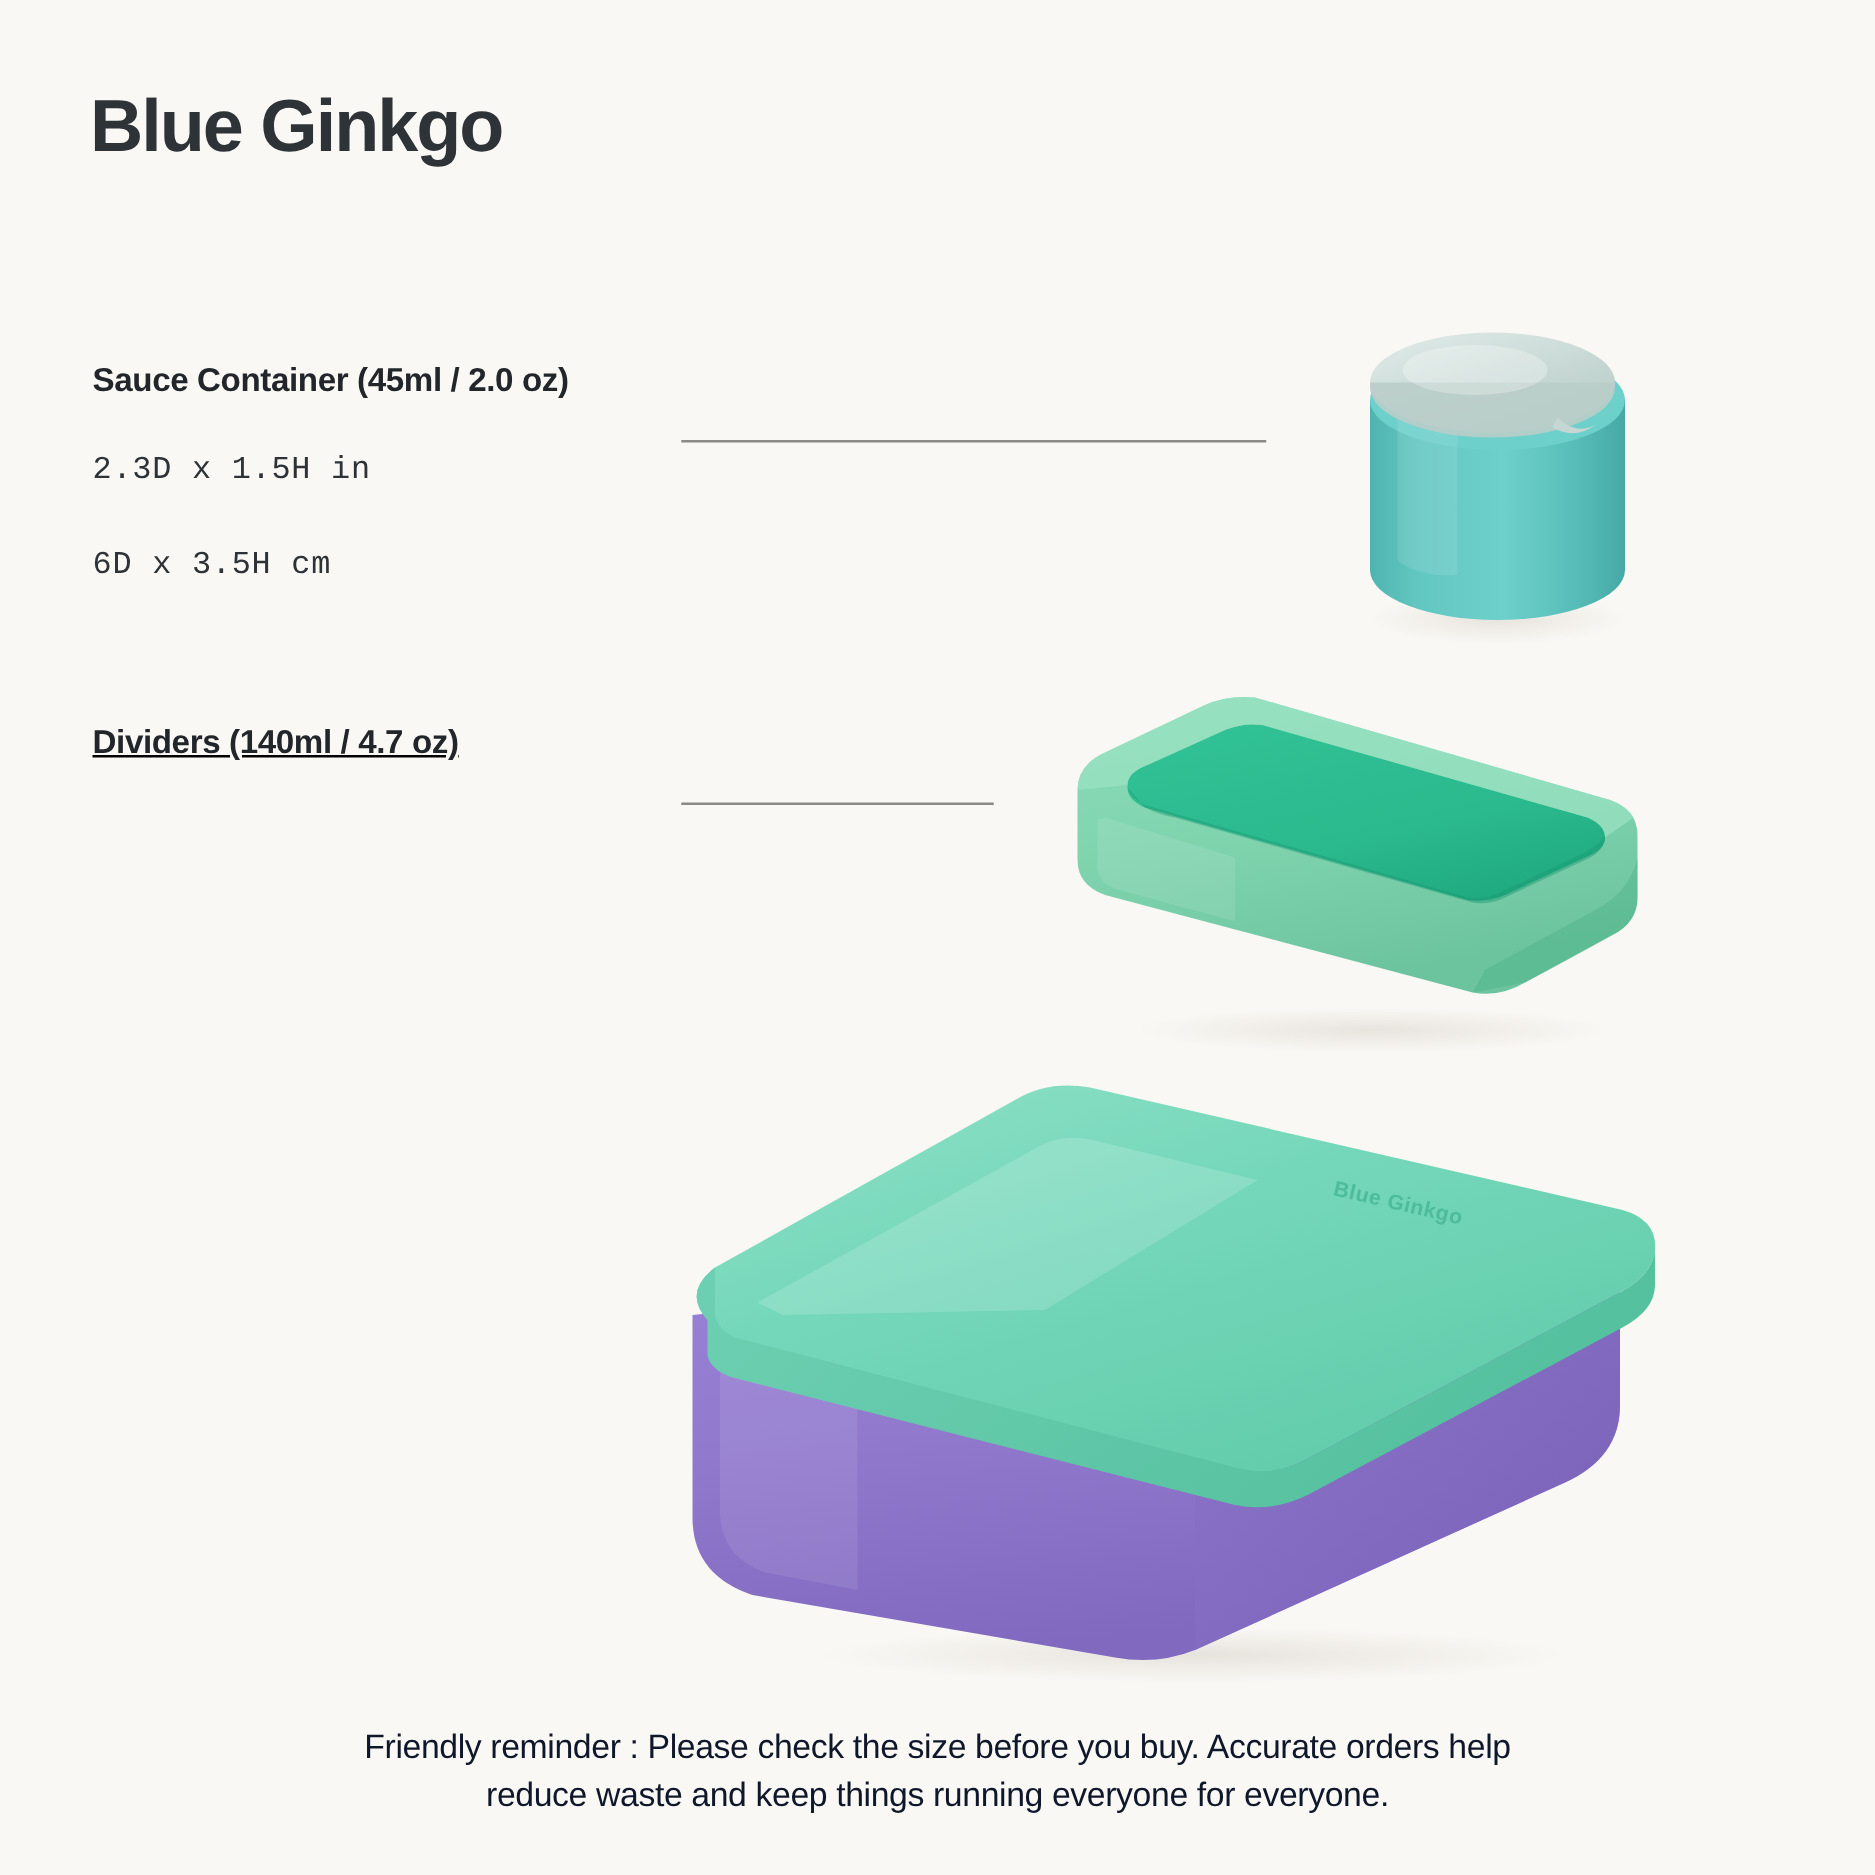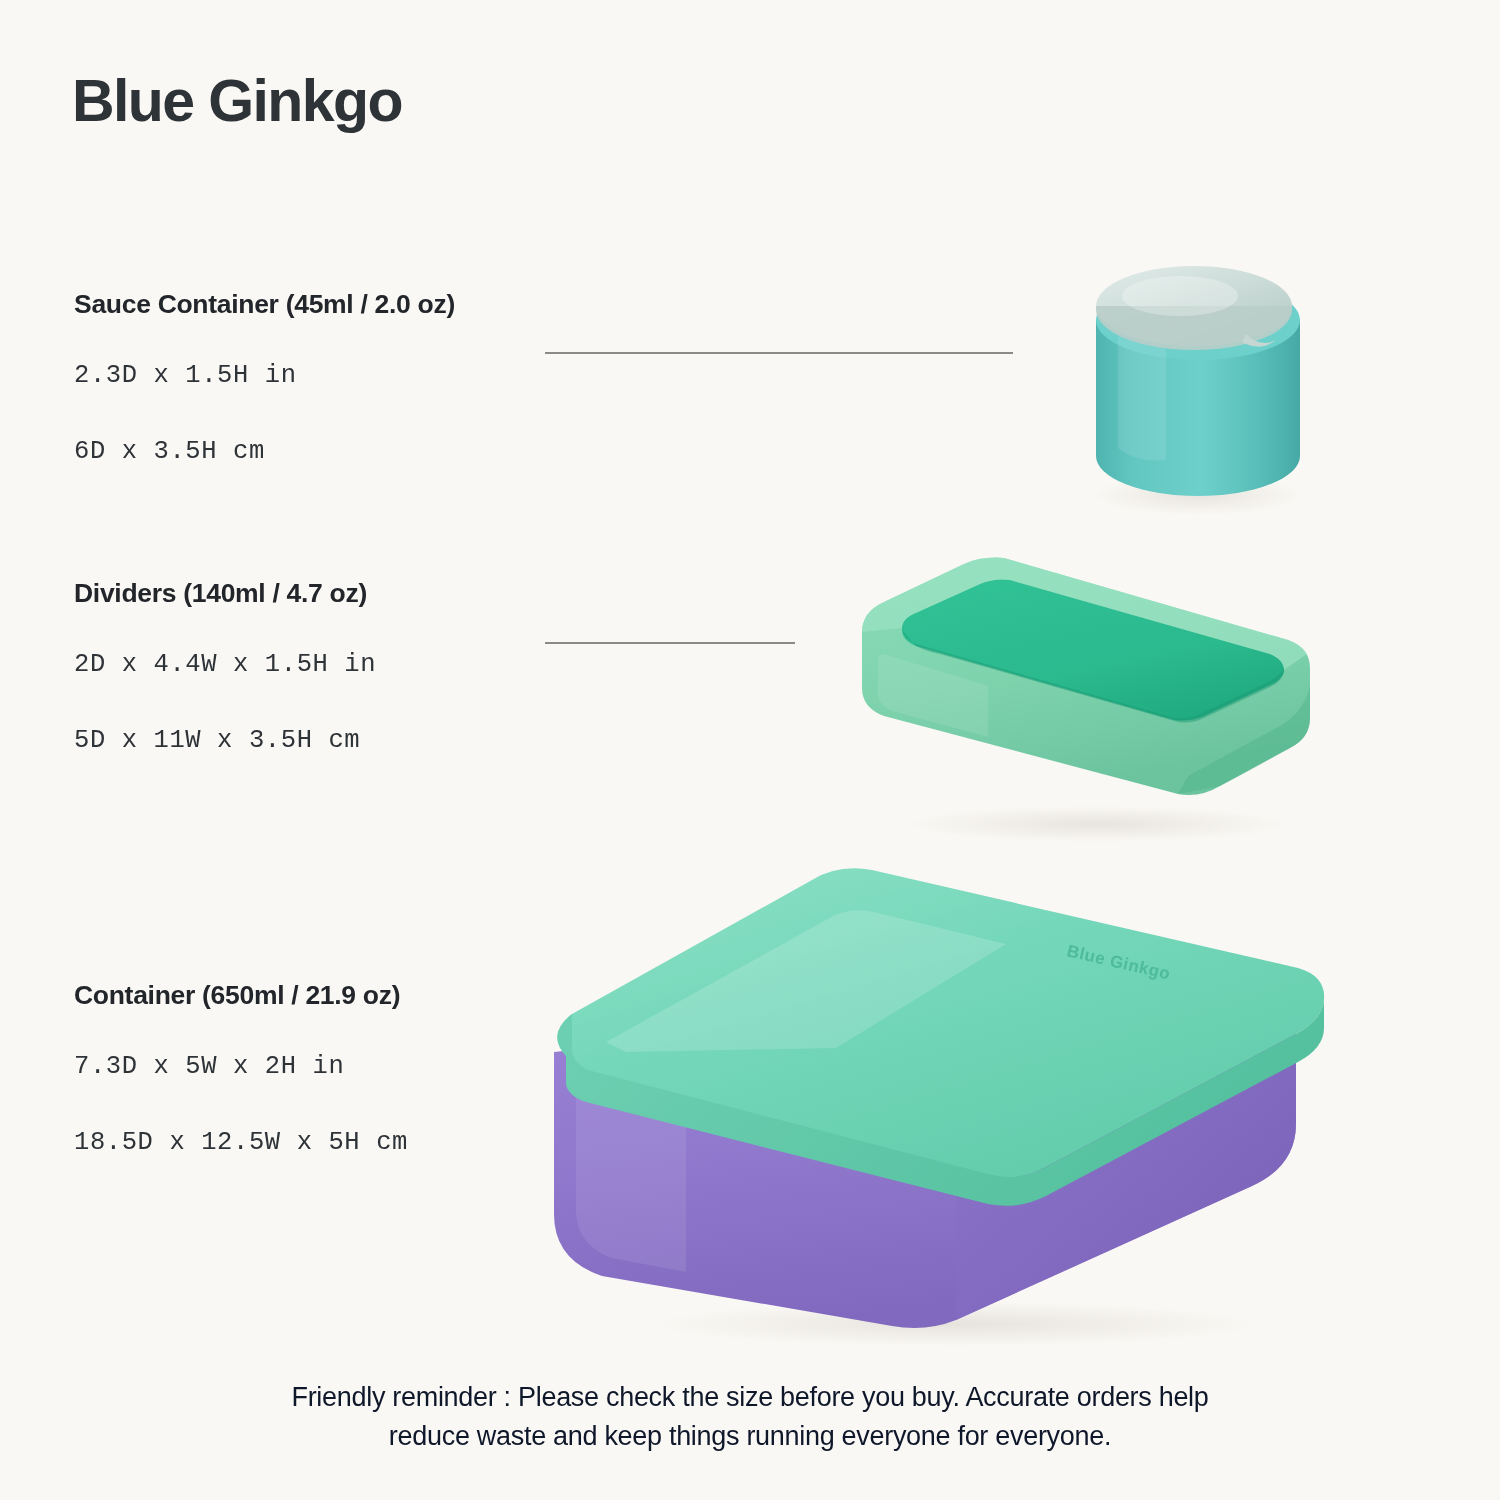--- a/index.html
+++ b/index.html
@@ -43,21 +43,21 @@
     font-family:"Liberation Mono", monospace;
     font-size:25.5px;
     color:#2e3338;
     line-height:1.65;
     letter-spacing:0.6px;
     white-space:nowrap;
   }
   .spec-dims div { white-space:nowrap;margin-top:34px; }
 
   #spec-sauce    { top:289px; }
-  #spec-dividers { top:578px; }
+  #spec-dividers { top:578px;text-decoration:underline; }
   #spec-main     { top:980px; }
 
   
   .leader-line {
     position:absolute;
     height:2px;
     background:#8a8a87;
   }
   #leader-sauce    { left:545px; top:352px; width:468px; }
   #leader-dividers { left:545px; top:642px; width:250px; }
@@ -129,24 +129,20 @@
       <ellipse cx="146" cy="58" rx="98" ry="40" fill="url(#sauceLid)"></ellipse>
 
       <path d="M 48 58 L 48 62 A 98 40 0 0 0 244 62 L 244 58 Z" fill="#b9cdc9" opacity="0.9"></path>
       <path d="M 198 86 q 14 14 30 6 q -16 12 -34 2 Z" fill="#c6d7d3"></path>
       <ellipse cx="132" cy="48" rx="58" ry="20" fill="#ffffff" opacity="0.28"></ellipse>
     </svg>
   </div>
 
   <div class="spec-block" id="spec-dividers">
     <div class="spec-title">Dividers (140ml / 4.7 oz)</div>
-    <div class="spec-dims">
-      <div>2D x 4.4W x 1.5H in</div>
-      <div>5D x 11W x 3.5H cm</div>
-    </div>
   </div>
   <div class="leader-line" id="leader-dividers"></div>
 
   <div class="product" id="product-dividers">
     <svg width="480" height="312" viewBox="0 0 480 312">
       <defs>
         <linearGradient id="divFront" x1="0" y1="0" x2="0.35" y2="1">
           <stop offset="0%" stop-color="#8bdcb8"></stop>
           <stop offset="55%" stop-color="#7ed3ad"></stop>
           <stop offset="100%" stop-color="#6cc49e"></stop>
@@ -195,27 +191,20 @@
 
       <path d="M 14 96 Q 14 76 36 66 L 116 28 Q 134 20 156 22 L 440 104 Q 454 109 459 118
                L 436 134 Q 436 124 422 118 L 162 44 Q 146 42 132 48 L 70 76 Q 54 82 54 92 Z" fill="#9ce3c4" opacity="0.65"></path>
 
       <path d="M 30 120 L 30 160 Q 32 170 44 175 L 140 201 L 140 150 L 36 118 Z" fill="#ffffff" opacity="0.10"></path>
 
       <path d="M 330 258 L 372 250 Q 392 240 442 212 Q 462 202 462 182 L 462 150 Q 456 176 432 190 L 340 240 Z" fill="#3fa87f" opacity="0.30"></path>
     </svg>
   </div>
 
-  <div class="spec-block" id="spec-main">
-    <div class="spec-title">Container (650ml / 21.9 oz)</div>
-    <div class="spec-dims">
-      <div>7.3D x 5W x 2H in</div>
-      <div>18.5D x 12.5W x 5H cm</div>
-    </div>
-  </div>
 
   <div class="product" id="product-main">
     <svg width="800" height="492" viewBox="0 0 800 492">
       <defs>
         <linearGradient id="mainLid" x1="0.05" y1="0" x2="0.8" y2="1">
           <stop offset="0%" stop-color="#8ee0c6"></stop>
           <stop offset="42%" stop-color="#74d7b9"></stop>
           <stop offset="100%" stop-color="#60cba9"></stop>
         </linearGradient>
         <linearGradient id="mainLidEdge" x1="0" y1="0" x2="1" y2="0.3">

